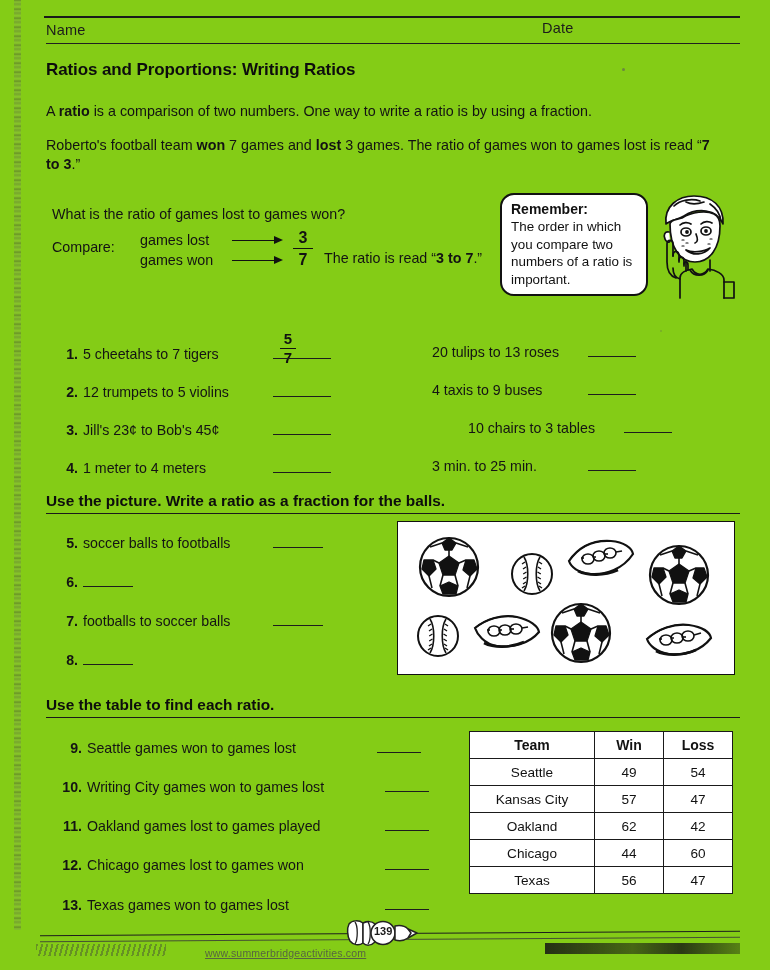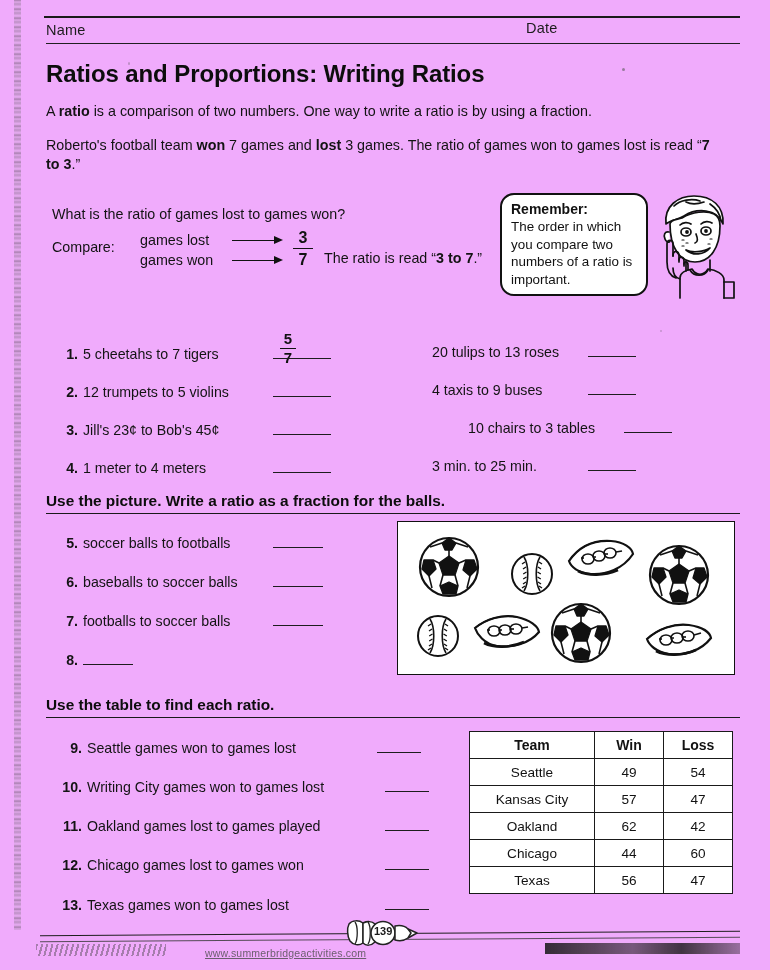--- a/index.html
+++ b/index.html
@@ -8,21 +8,21 @@
     background: #ffffff;
   }
   body {
     font-family: "Liberation Sans", sans-serif;
     color: #111111;
   }
   #page {
     position: relative;
     width: 770px;
     height: 970px;
-    background: #f0abfc;
+    background: #84cc16;
     overflow: hidden;
   }
 
   
   .binding-edge {
     position: absolute;
     left: 14px;
     top: 0;
     width: 7px;
     height: 930px;
@@ -58,33 +58,33 @@
     width: 694px;
     height: 24px;
   }
   .nd-label {
     position: absolute;
     font-size: 14.5px;
     color: #1c1c1c;
     letter-spacing: .2px;
   }
   .nd-name { left: 0; top: 0; }
-  .nd-date { left: 480px; top: -2px; text-align: center; }
+  .nd-date { left: 496px; top: -2px; text-align: center; }
   .nd-rule {
     position: absolute;
     left: 0; top: 21px;
     width: 694px;
     border-top: 1.6px solid #202020;
   }
 
   
   .worksheet-title {
     position: absolute;
     left: 46px; top: 60px;
-    font-size: 24px;
+    font-size: 17px;
     font-weight: bold;
     letter-spacing: -0.1px;
     color: #0d0d0d;
   }
 
   
   .prose {
     position: absolute;
     font-size: 14.3px;
     line-height: 19px;
@@ -462,21 +462,20 @@
     <div class="sec-rule" style="top:21px;"></div>
   </div>
 
   <div class="q-row" style="left:62px;top:535px;">
     <span class="q-num" style="width:16px;">5.</span>
     <span class="q-text" style="width:190px;">soccer balls to footballs</span>
     <span class="blank" style="width:50px;"></span>
   </div>
   <div class="q-row" style="left:62px;top:574px;">
     <span class="q-num" style="width:16px;">6.</span>
-    <span class="q-text" style="width:190px;">baseballs to soccer balls</span>
     <span class="blank" style="width:50px;"></span>
   </div>
   <div class="q-row" style="left:62px;top:613px;">
     <span class="q-num" style="width:16px;">7.</span>
     <span class="q-text" style="width:190px;">footballs to soccer balls</span>
     <span class="blank" style="width:50px;"></span>
   </div>
   <div class="q-row" style="left:62px;top:652px;">
     <span class="q-num" style="width:16px;">8.</span>
     <span class="blank" style="width:50px;"></span>

